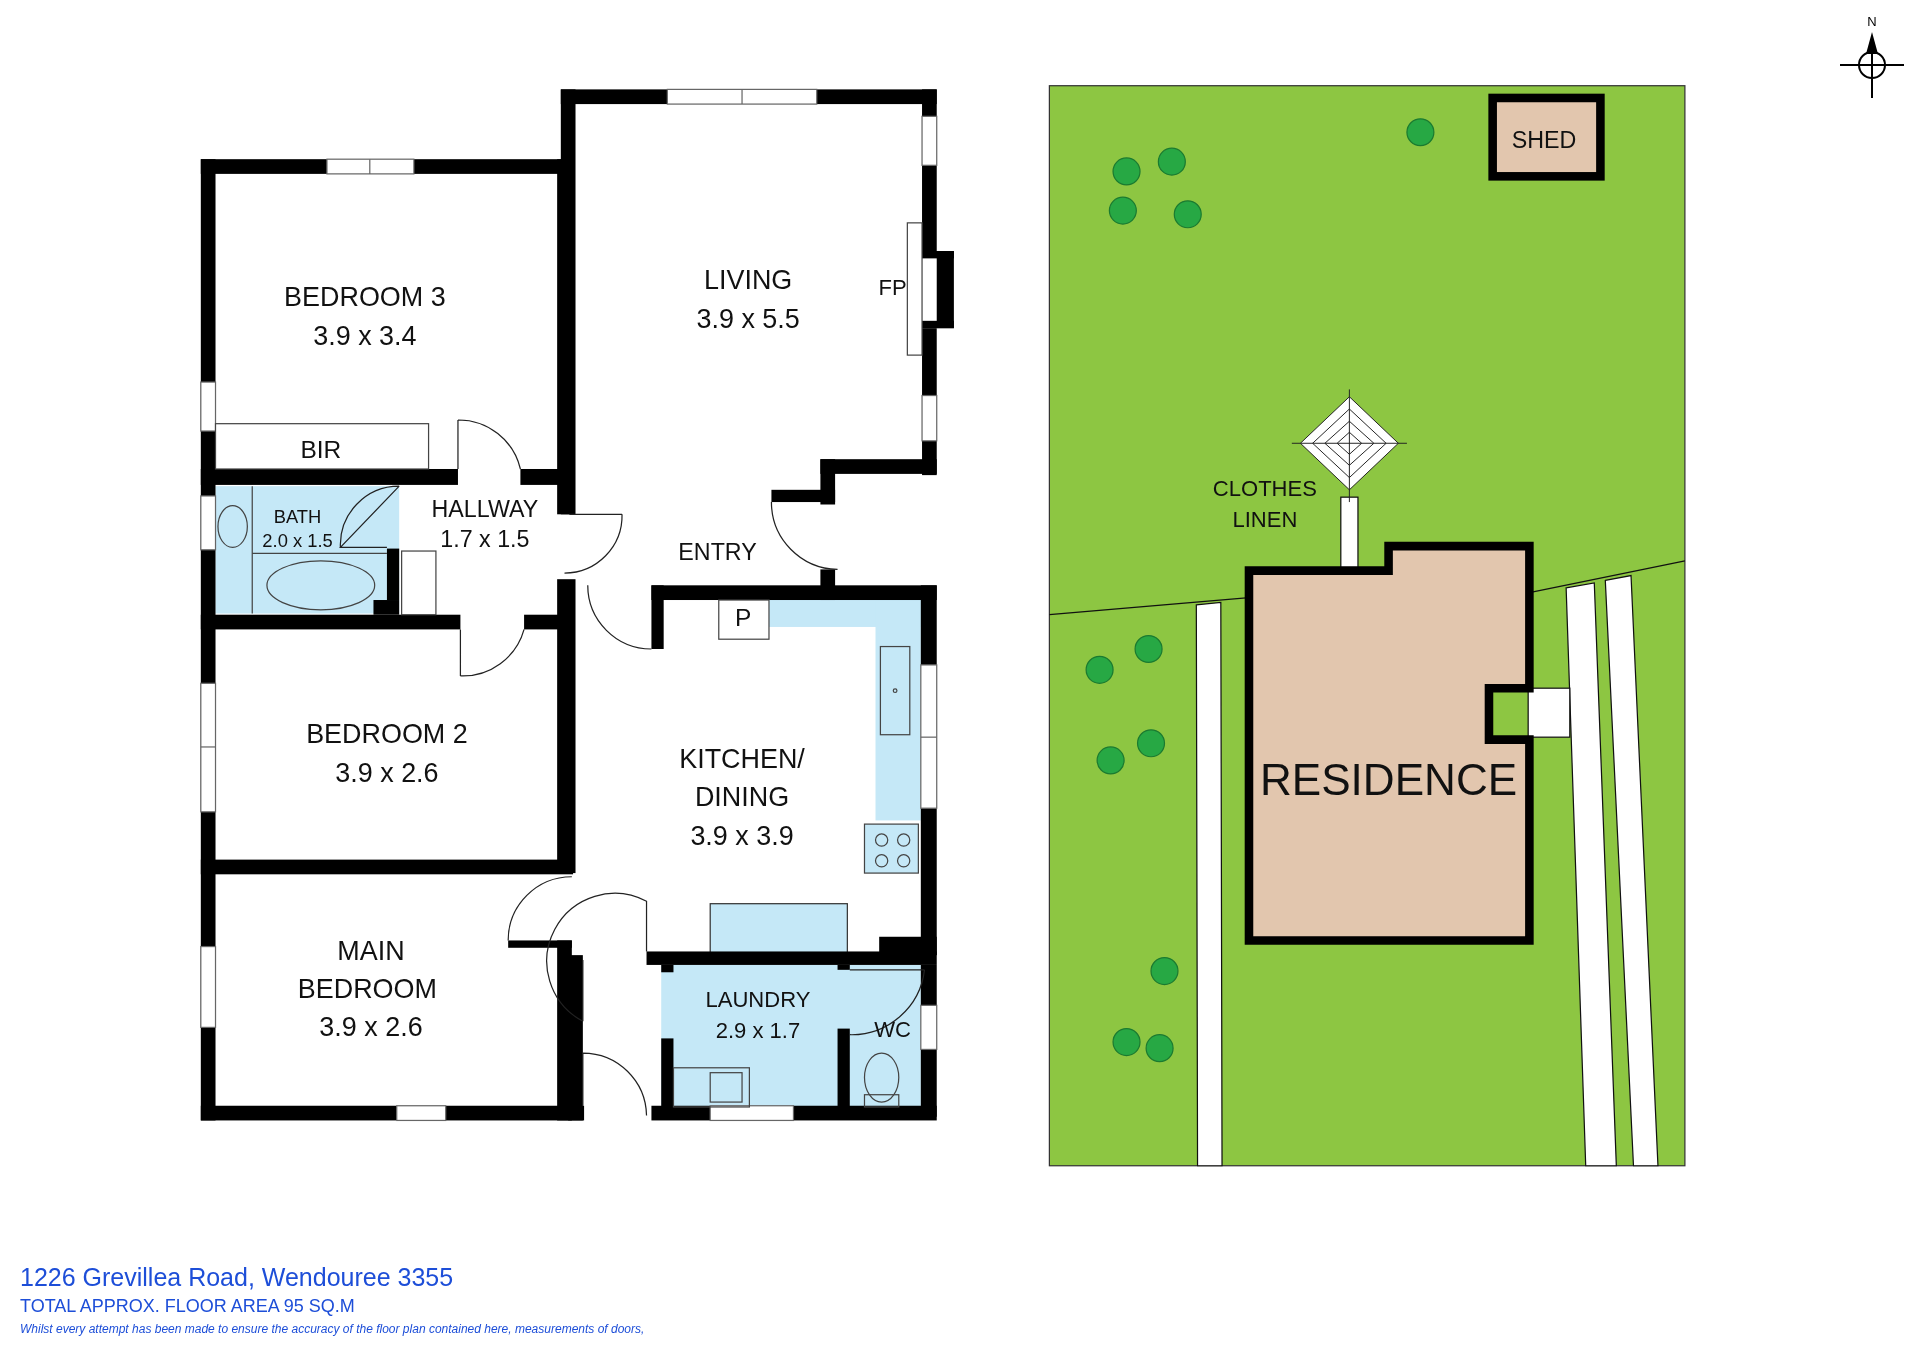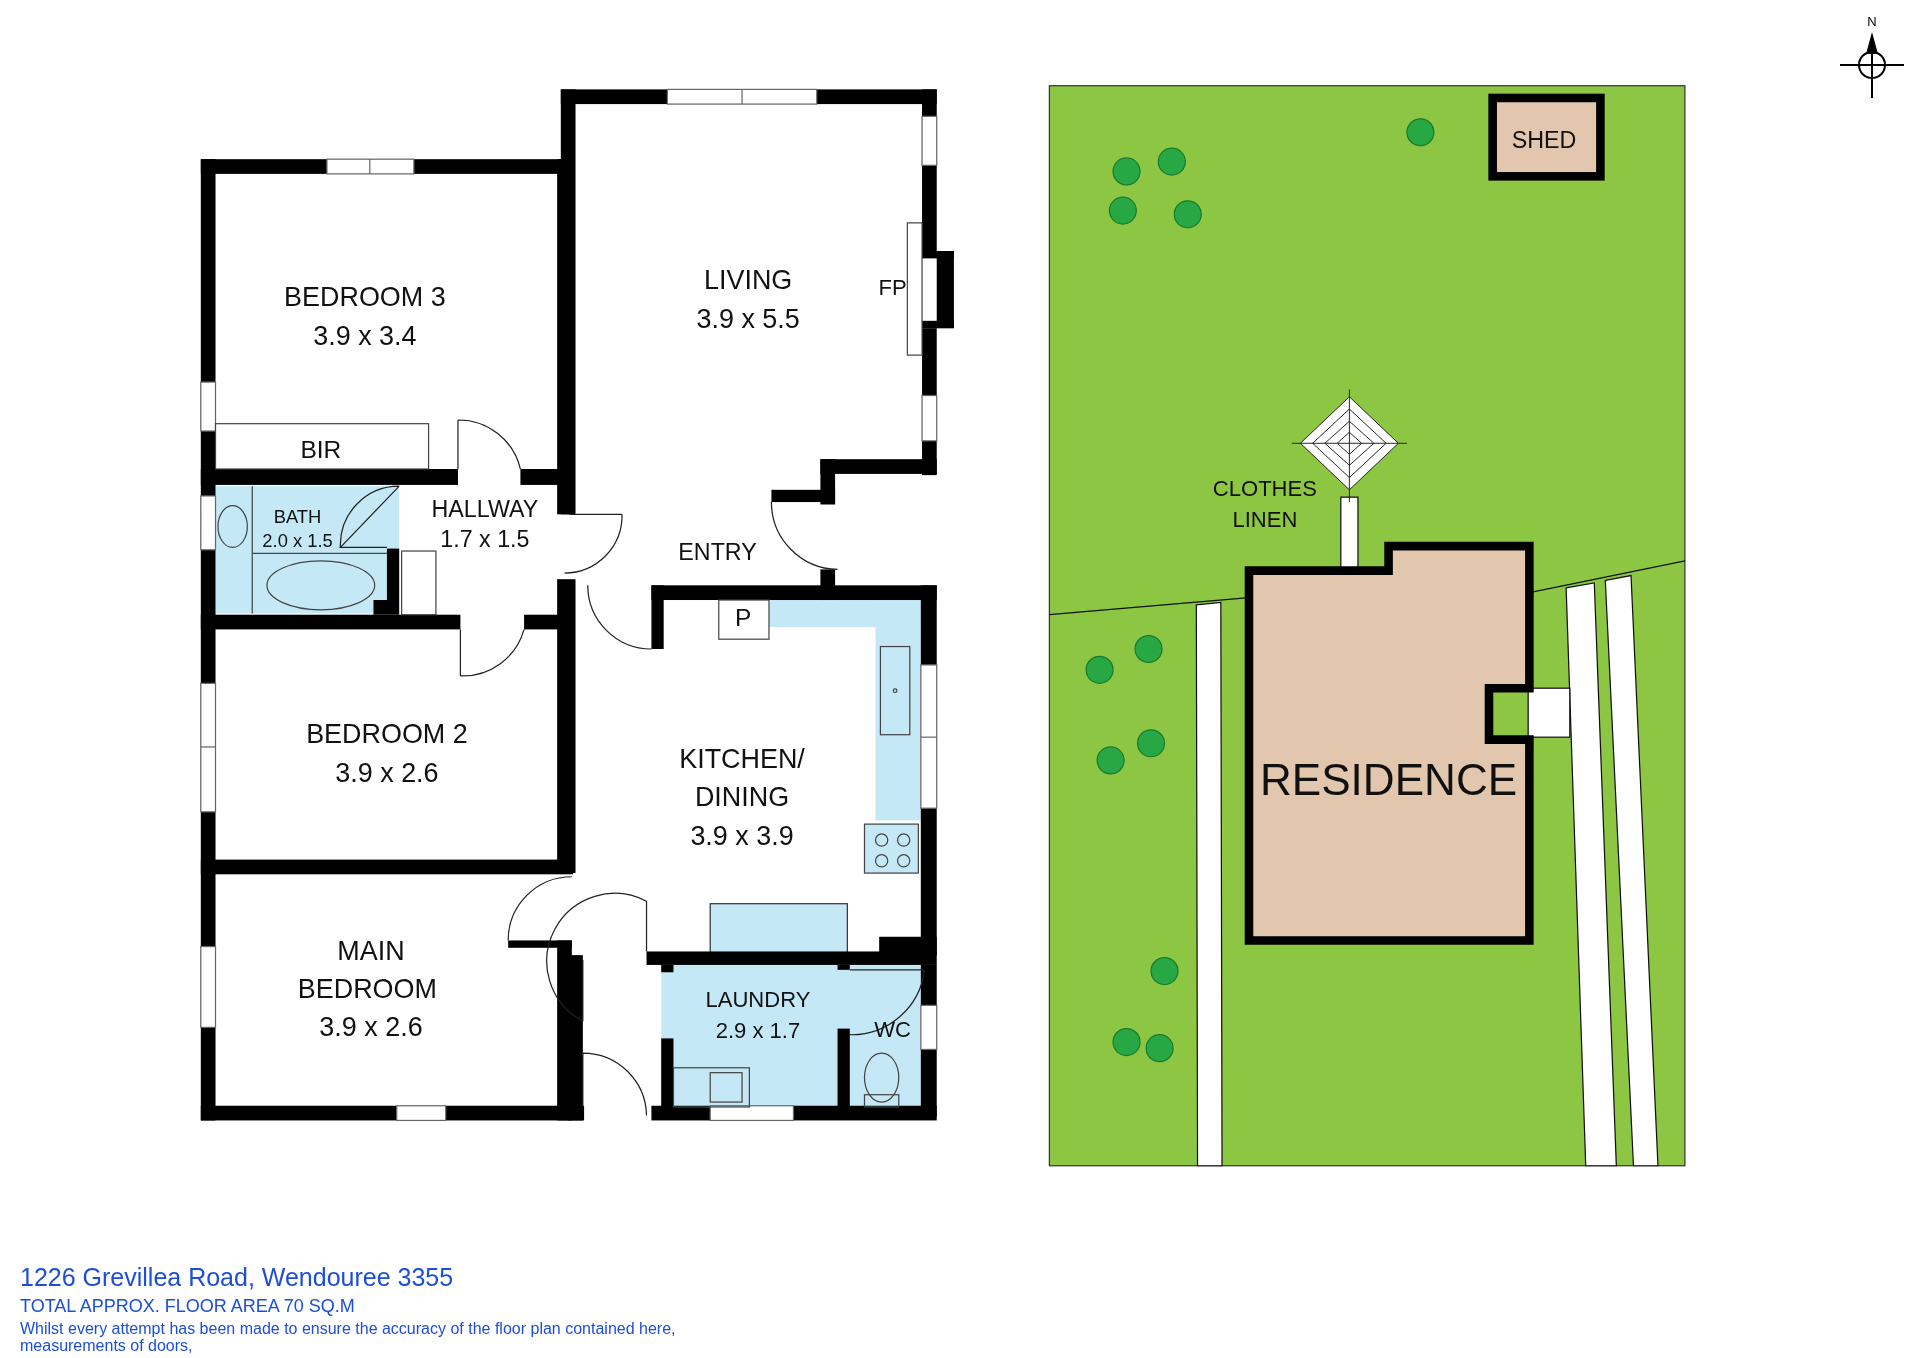--- a/index.html
+++ b/index.html
@@ -2,21 +2,21 @@
 <html><head>
 <meta charset="utf-8">
 <style>
   html,body{margin:0;padding:0;background:#fff;}
   body{width:1920px;height:1358px;position:relative;overflow:hidden;font-family:"Liberation Sans","DejaVu Sans",sans-serif;}
   #plan{position:absolute;left:0;top:0;width:1920px;height:1358px;}
   .lbl{font-family:"Liberation Sans","DejaVu Sans",sans-serif;fill:#111;text-anchor:middle;}
   .footer{position:absolute;left:20px;top:1222px;color:#1d4ed8;margin-top:40px;}
   .footer .addr{font-size:25px;line-height:30px;}
   .footer .area{font-size:18px;line-height:24px;margin-top:2px;}
-  .footer .disc{font-size:16px;line-height:16.5px;margin-top:3px;width:760px;}
+  .footer .disc{font-size:12px;line-height:16.5px;margin-top:3px;width:760px;font-style:italic;}
   .compass{position:absolute;left:1832px;top:10px;width:80px;height:92px;}
 </style>
 </head>
 <body>
 
 <svg id="plan" viewBox="0 0 1568 1109" preserveAspectRatio="none" xmlns="http://www.w3.org/2000/svg">
 
   <g>
 
     <g fill="#c5e8f7">
@@ -219,17 +219,17 @@
     <text x="40" y="16" text-anchor="middle" font-size="13" font-family="Liberation Sans, sans-serif">N</text>
     <polygon points="40,22 34,44 46,44" fill="#000"></polygon>
     <circle cx="40" cy="55" r="13" fill="none" stroke="#000" stroke-width="2"></circle>
     <line x1="8" y1="55" x2="72" y2="55" stroke="#000" stroke-width="2"></line>
     <line x1="40" y1="40" x2="40" y2="88" stroke="#000" stroke-width="2"></line>
   </svg>
 </div>
 
 <div class="footer">
   <div class="addr">1226 Grevillea Road, Wendouree 3355</div>
-  <div class="area">TOTAL APPROX. FLOOR AREA 70 SQ.M</div>
+  <div class="area">TOTAL APPROX. FLOOR AREA 95 SQ.M</div>
   <div class="disc">
     <div>Whilst every attempt has been made to ensure the accuracy of the floor plan contained here, measurements of doors,</div>
   </div>
 </div>
 
 </body></html>

